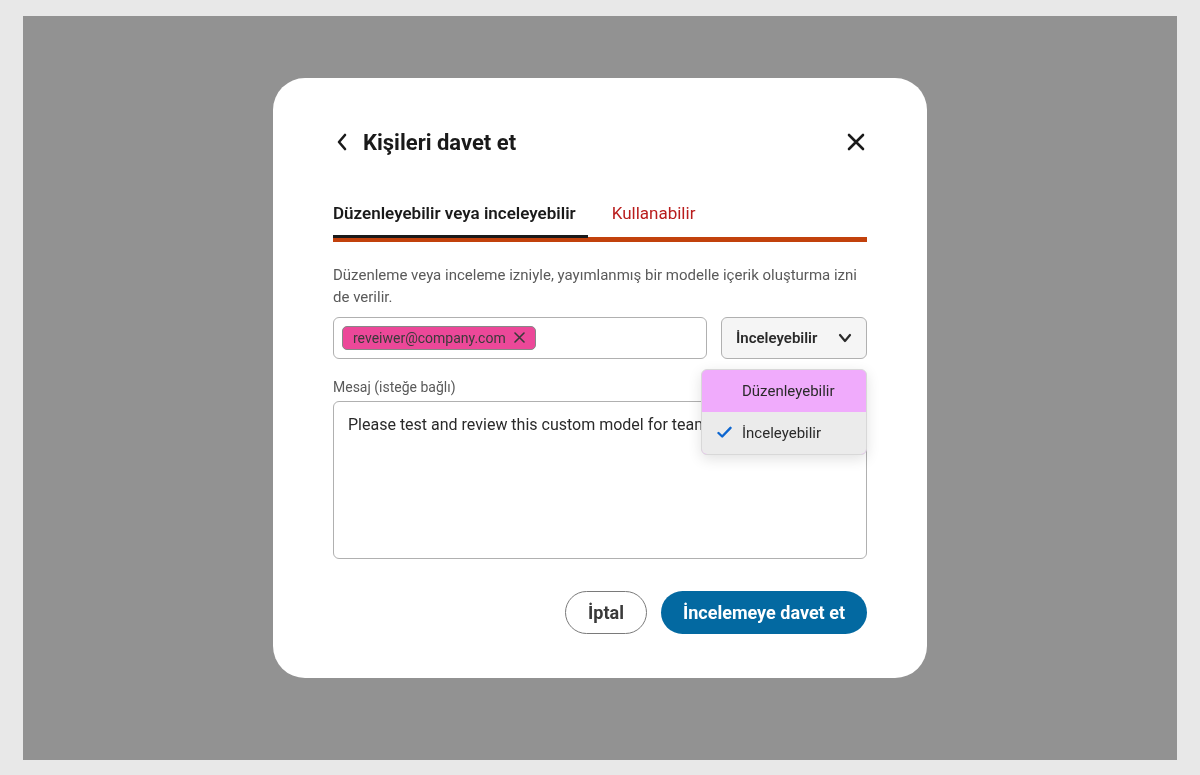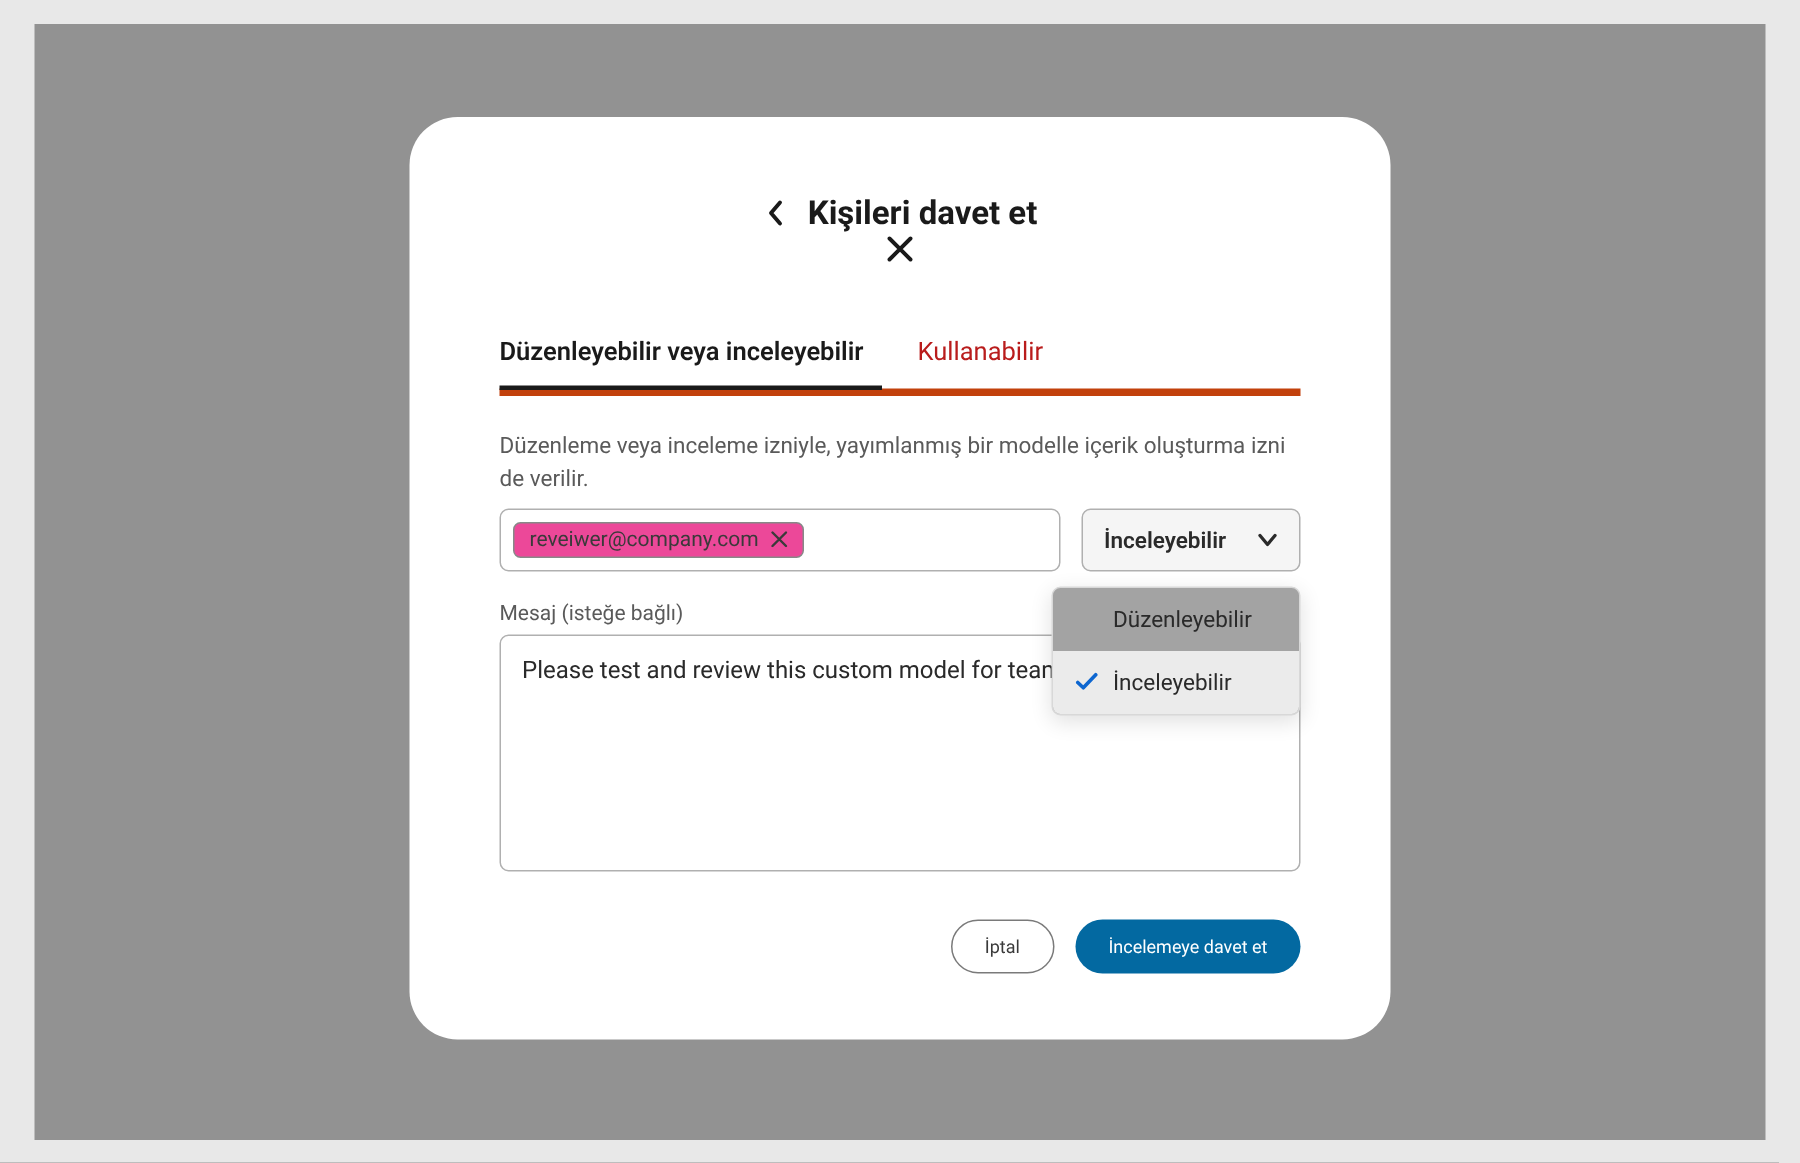--- a/index.html
+++ b/index.html
@@ -30,21 +30,20 @@
       width: 654px;
       border-radius: 32px;
       padding: 52px 60px 44px 60px;
       position: relative;
     }
     .dialog-header {
       display: flex;
       align-items: center;
       justify-content: space-between;
       margin-bottom: 48px;
-      flex-direction: column;
     }
     .dialog-header-left {
       display: flex;
       align-items: center;
       gap: 12px;
     }
     .back-btn {
       display: inline-flex;
       align-items: center;
       justify-content: center;
@@ -146,21 +145,21 @@
       background: #f5f5f5;
       font-size: 15px;
       color: #2a2a2a;
       font-weight: 600;
     }
     .dropdown {
       position: absolute;
       right: 0;
       top: 52px;
       width: 166px;
-      background: #a3a3a3;
+      background: #f0abfc;
       border: 1px solid #d8d8d8;
       border-radius: 6px;
       box-shadow: 0 4px 14px rgba(0,0,0,0.12);
       overflow: hidden;
       z-index: 10;
     }
     .dropdown-item {
       display: flex;
       align-items: center;
       padding: 12px 14px 12px 14px;
@@ -197,22 +196,22 @@
     }
     .actions {
       display: flex;
       justify-content: flex-end;
       gap: 14px;
       margin-top: 28px;
     }
     .btn {
       border-radius: 22px;
       padding: 10px 22px;
-      font-size: 12px;
-      font-weight: 400;
+      font-size: 18px;
+      font-weight: 700;
       cursor: pointer;
       border: none;
     }
     .btn-secondary {
       background: #fff;
       color: #3a3a3a;
       border: 1.5px solid #7a7a7a;
     }
     .btn-primary {
       background: #0369a1;

